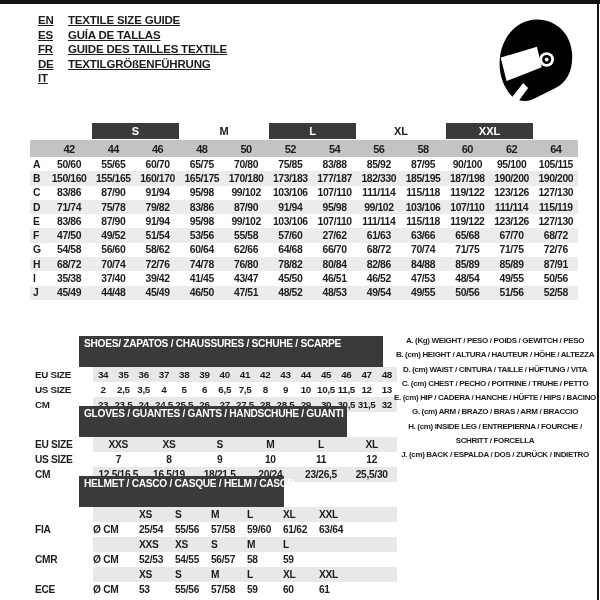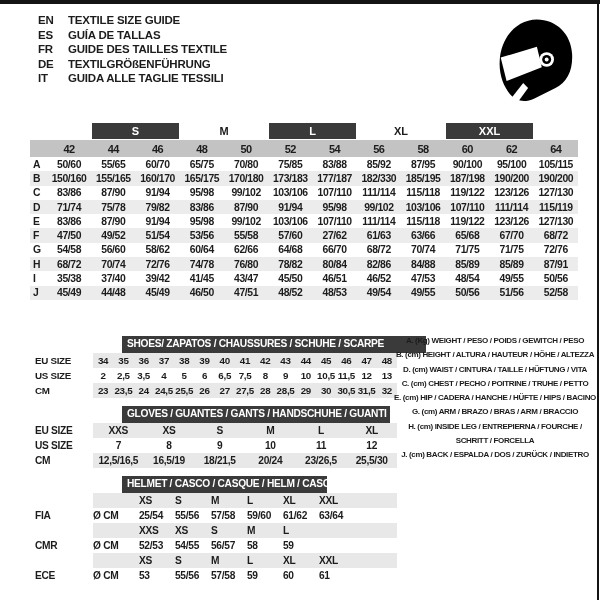--- a/index.html
+++ b/index.html
@@ -6,41 +6,41 @@
   body{
     width:600px;height:600px;position:relative;background:#fff;overflow:hidden;
     font-family:"Liberation Sans",sans-serif;font-weight:bold;color:#1c1c1c;
     -webkit-font-smoothing:antialiased;
   }
   .top-bar{position:absolute;top:0;left:0;width:600px;height:4px;background:#141414;}
   .right-bar{position:absolute;top:0;right:1px;width:2px;height:600px;background:#141414;}
 
   
   .lang-header{position:absolute;left:38px;top:13px;font-size:11.5px;line-height:14.6px;letter-spacing:-0.2px;}
-  .lang-row{display:flex;}
+  .lang-row{display:flex;text-decoration:underline;}
   .lang-code{width:30px;}
 
   
   .logo{position:absolute;left:488px;top:15px;width:88px;height:91px;}
   .logo svg{width:100%;height:100%;}
 
   
   .apparel{position:absolute;left:30px;top:123px;width:548px;font-size:10.4px;letter-spacing:-0.4px;}
   .ap-row{display:grid;grid-template-columns:17px repeat(12,1fr);align-items:center;height:14.3px;}
   .ap-row.groups{height:16px;margin-bottom:1px;}
   .ap-row.sizes{height:17px;background:var(--size-row,#c3c3c3);font-size:11px;}
   .ap-row.stripe{background:var(--stripe,#ececec);}
   .cell{text-align:center;white-space:nowrap;}
   .cell.rowlabel{text-align:left;padding-left:3px;}
   .group-cell{height:16px;line-height:16px;text-align:center;margin:0 1px;font-size:11px;letter-spacing:0;}
   .group-cell.dark{background:var(--bar-dark,#3a3a3a);color:#fff;}
 
   
   .section{position:absolute;left:35px;width:362px;font-size:10.2px;letter-spacing:-0.3px;}
-  .sec-title{margin-left:87px;height:17px;line-height:15px;background:var(--bar-dark,#3a3a3a);
+  .sec-title{margin-left:44px;height:31px;line-height:15px;background:var(--bar-dark,#3a3a3a);
     color:#fff;padding-left:5px;box-sizing:border-box;white-space:nowrap;}
   .sec-row{display:grid;height:15px;align-items:center;}
   .sec-row.shaded{background:linear-gradient(to right,transparent 58px,var(--band,#e8e8e8) 58px);}
   .sec-label{text-align:left;white-space:nowrap;}
   .shoes-cols{grid-template-columns:58px repeat(15,1fr);font-size:9.8px;}
   .gloves-cols{grid-template-columns:58px repeat(6,1fr);}
   .helmet-cols{grid-template-columns:58px 46px repeat(6,36px) 1fr;}
   .cell-l{text-align:left;white-space:nowrap;}
   .shoes{top:336px;} .gloves{top:406px;} .helmet{top:476px;}
   .shoes .sec-title{width:304px;}
@@ -69,21 +69,20 @@
     <div class="lang-row">
       <span class="lang-code">FR</span>
       <span class="lang-text">GUIDE DES TAILLES TEXTILE</span>
     </div>
     <div class="lang-row">
       <span class="lang-code">DE</span>
       <span class="lang-text">TEXTILGRÖßENFÜHRUNG</span>
     </div>
     <div class="lang-row">
       <span class="lang-code">IT</span>
-      <span class="lang-text">GUIDA ALLE TAGLIE TESSILI</span>
     </div>
   </header>
 
 <div class="logo">
   <svg viewBox="0 0 90 90" aria-hidden="true">
     <path d="M50 3 C70 3 85 18 86 38 C87 55 81 67 69 73 L47 84 C38 88 29 87 23 80 C16 72 11 59 12 45 C13 22 29 3 50 3 Z" fill="#000"></path>
     <polygon points="13,42 50,31 55,52 19,66" fill="#fff"></polygon>
     <polygon points="22,86 36,68 41,73 28,91" fill="#fff"></polygon>
     <circle cx="60" cy="44" r="7.5" fill="#fff"></circle>
     <circle cx="60" cy="44" r="4.6" fill="#000"></circle>

